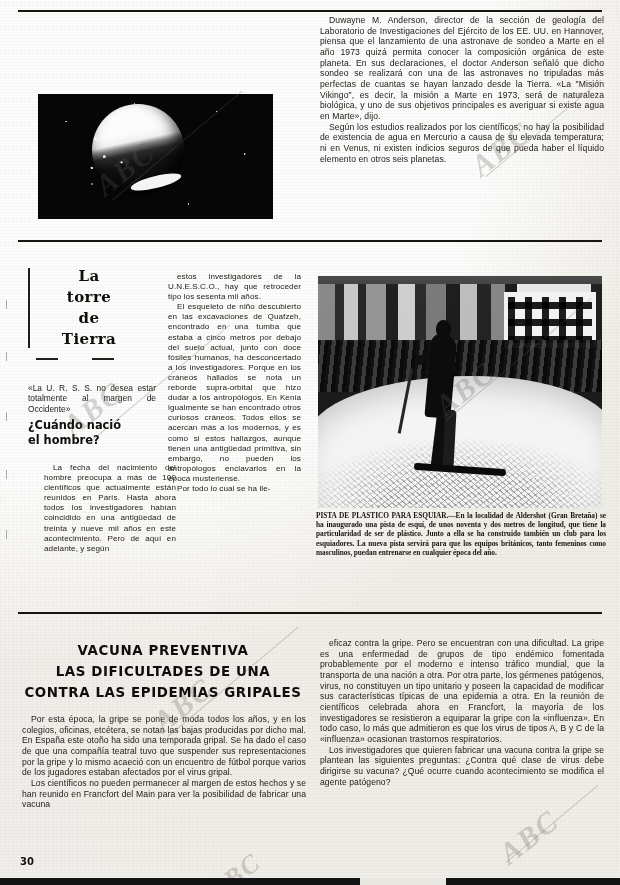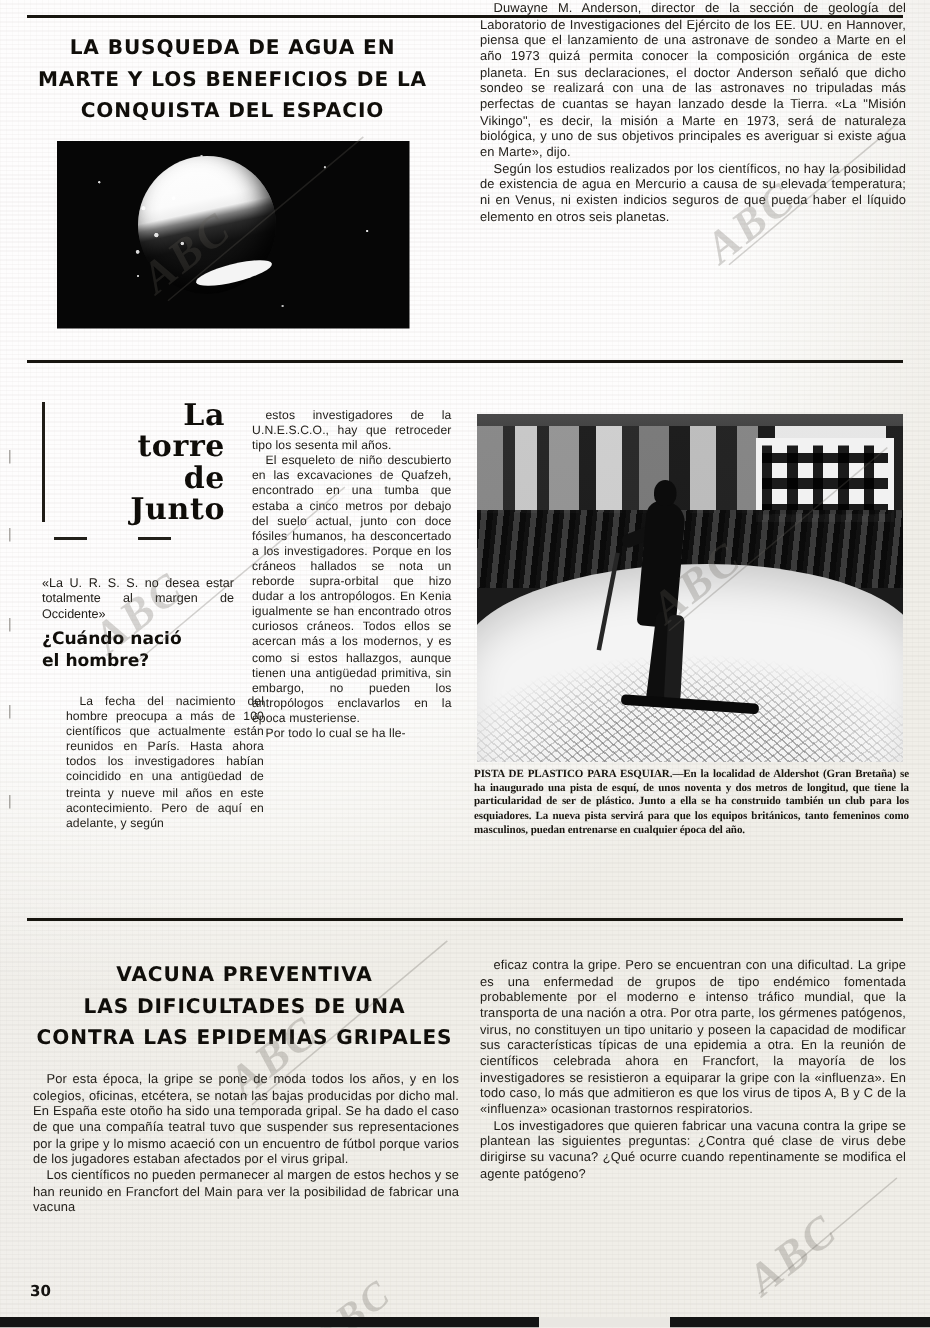--- a/index.html
+++ b/index.html
@@ -220,23 +220,23 @@
     text-align:justify;
     color:#18150f;
     letter-spacing:-.05px;
   }
 
   
   .babel-box{position:absolute;left:28px;top:266px;width:122px;}
   .babel-title{
     font-family:"DejaVu Serif", serif;
     font-weight:700;
-    font-size:20px;
+    font-size:15px;
     line-height:21px;
-    text-align:right;
+    text-align:center;
     color:#0f0d09;
     letter-spacing:.4px;
   }
   .babel-title span{display:block;}
   .babel-vrule{
     position:absolute;left:0px;top:2px;width:2px;height:80px;
     background:#201d17;
   }
   .babel-dash{
     position:absolute;top:92px;height:2px;background:#22201a;
@@ -266,47 +266,42 @@
 </head>
 <body>
 
 <div class="page"></div>
 <div class="noise"></div>
 
 <div class="content">
 
   <div class="rule" style="top:10px;"></div>
 
-  <div class="headline" style="position:absolute;left:24px;top:22px;width:262px;">
-    <span>LA BUSQUEDA DE AGUA EN</span>
-    <span>MARTE Y LOS BENEFICIOS DE LA</span>
-    <span>CONQUISTA DEL ESPACIO</span>
-  </div>
 
   <div class="photo" id="mars-photo">
     <div class="starfield"></div>
     <div class="disc"></div>
     <div class="speckle"></div>
     <div class="limb"></div>
   </div>
 
-  <div class="body-col" style="position:absolute;left:320px;top:0;width:284px;">
+  <div class="body-col" style="position:absolute;left:320px;top:15px;width:284px;">
     <p>Duwayne M. Anderson, director de la sección de geología del Laboratorio de Investigaciones del Ejército de los EE. UU. en Hannover, piensa que el lanzamiento de una astronave de sondeo a Marte en el año 1973 quizá permita conocer la composición orgánica de este planeta. En sus declaraciones, el doctor Anderson señaló que dicho sondeo se realizará con una de las astronaves no tripuladas más perfectas de cuantas se hayan lanzado desde la Tierra. «La "Misión Vikingo", es decir, la misión a Marte en 1973, será de naturaleza biológica, y uno de sus objetivos principales es averiguar si existe agua en Marte», dijo.</p>
     <p>Según los estudios realizados por los científicos, no hay la posibilidad de existencia de agua en Mercurio a causa de su elevada temperatura; ni en Venus, ni existen indicios seguros de que pueda haber el líquido elemento en otros seis planetas.</p>
   </div>
 
   <div class="rule" style="top:240px;"></div>
 
   <div class="babel-box">
     <div class="babel-vrule"></div>
     <div class="babel-title">
       <span>La</span>
       <span>torre</span>
       <span>de</span>
-      <span>Junto</span>
+      <span>Tierra</span>
     </div>
     <div class="babel-dash" style="left:8px;width:22px;"></div>
     <div class="babel-dash" style="left:64px;width:22px;"></div>
   </div>
 
   <div class="babel-lead">«La U. R. S. S. no desea estar totalmente al margen de Occidente»</div>
 
   <div class="babel-sub">
     <span>¿Cuándo nació</span>
     <span>el hombre?</span>
@@ -352,21 +347,21 @@
     <span>CONTRA LAS EPIDEMIAS GRIPALES</span>
   </div>
 
   <div class="body-col" style="position:absolute;left:22px;top:714px;width:284px;">
     <p>Por esta época, la gripe se pone de moda todos los años, y en los colegios, oficinas, etcétera, se notan las bajas producidas por dicho mal. En España este otoño ha sido una temporada gripal. Se ha dado el caso de que una compañía teatral tuvo que suspender sus representaciones por la gripe y lo mismo acaeció con un encuentro de fútbol porque varios de los jugadores estaban afectados por el virus gripal.</p>
     <p>Los científicos no pueden permanecer al margen de estos hechos y se han reunido en Francfort del Main para ver la posibilidad de fabricar una vacuna</p>
   </div>
 
   <div class="body-col" style="position:absolute;left:320px;top:638px;width:284px;">
     <p>eficaz contra la gripe. Pero se encuentran con una dificultad. La gripe es una enfermedad de grupos de tipo endémico fomentada probablemente por el moderno e intenso tráfico mundial, que la transporta de una nación a otra. Por otra parte, los gérmenes patógenos, virus, no constituyen un tipo unitario y poseen la capacidad de modificar sus características típicas de una epidemia a otra. En la reunión de científicos celebrada ahora en Francfort, la mayoría de los investigadores se resistieron a equiparar la gripe con la «influenza». En todo caso, lo más que admitieron es que los virus de tipos A, B y C de la «influenza» ocasionan trastornos respiratorios.</p>
-    <p>Los investigadores que quieren fabricar una vacuna contra la gripe se plantean las siguientes preguntas: ¿Contra qué clase de virus debe dirigirse su vacuna? ¿Qué ocurre cuando repentinamente se modifica el agente patógeno?</p>
+    <p>Los investigadores que quieren fabricar una vacuna contra la gripe se plantean las siguientes preguntas: ¿Contra qué clase de virus debe dirigirse su vacuna? ¿Qué ocurre cuando acontecimiento se modifica el agente patógeno?</p>
   </div>
 
   <div class="pagenum">30</div>
 
   <div class="wm" style="left:92px;top:152px;font-size:30px;">ABC</div>
   <div class="wm" style="left:468px;top:132px;font-size:30px;">ABC</div>
   <div class="wm" style="left:60px;top:392px;font-size:30px;">ABC</div>
   <div class="wm" style="left:432px;top:372px;font-size:30px;">ABC</div>
   <div class="wm" style="left:150px;top:688px;font-size:30px;">ABC</div>
   <div class="wm" style="left:496px;top:820px;font-size:30px;">ABC</div>

